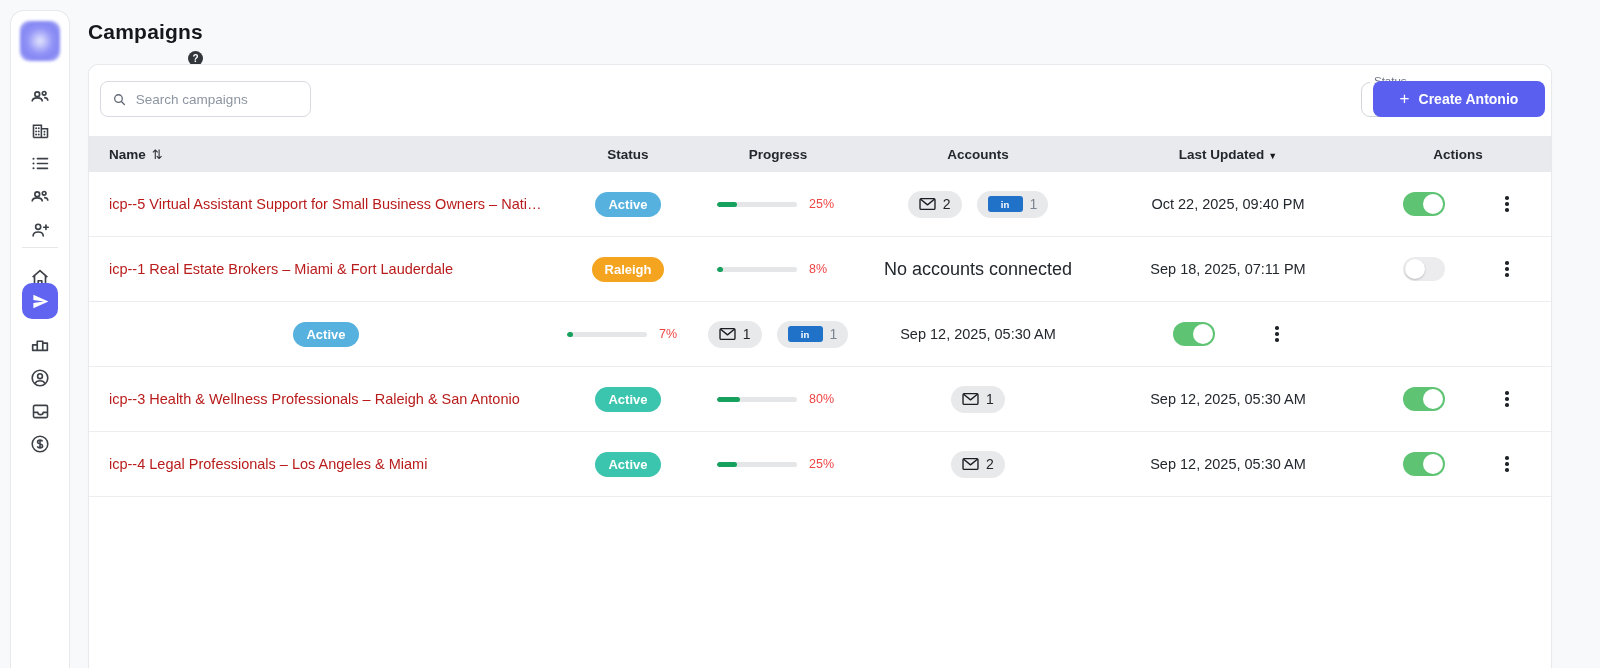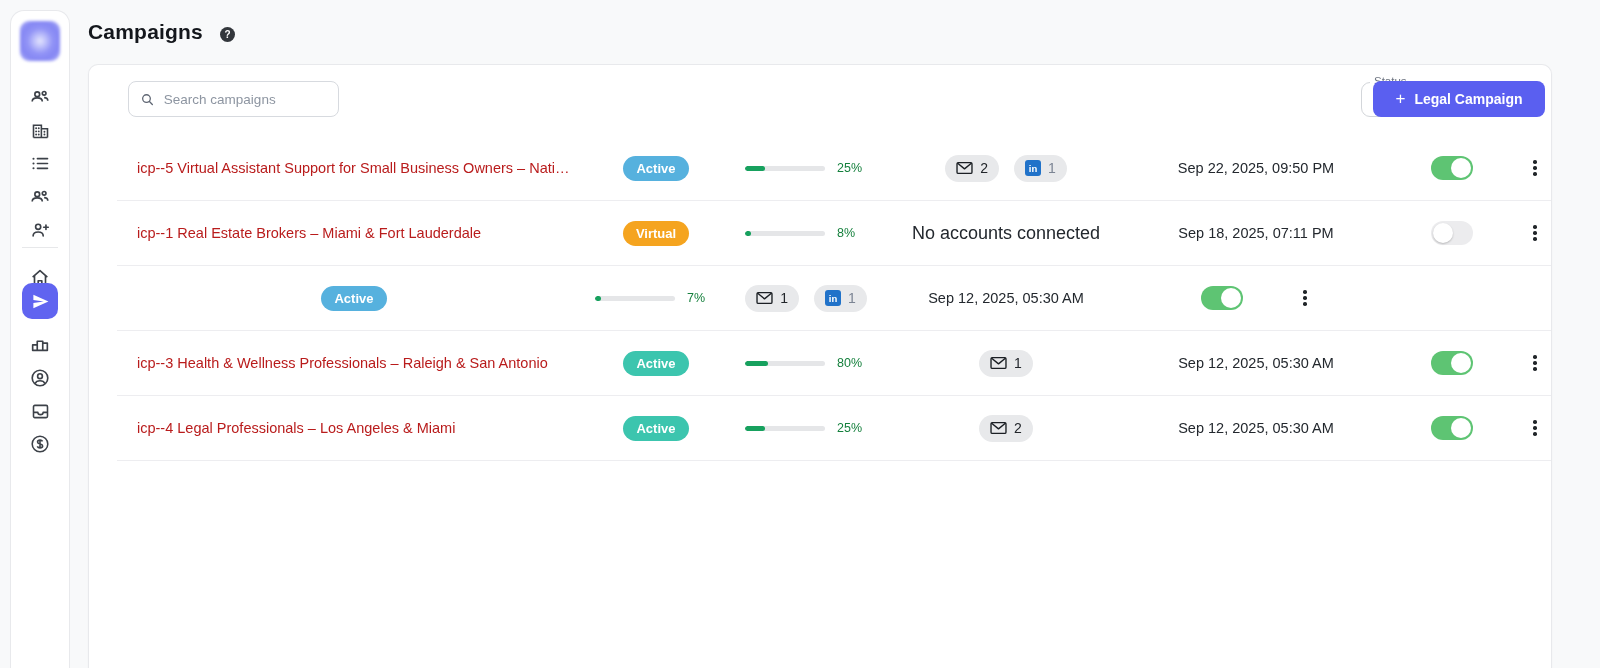--- a/index.html
+++ b/index.html
@@ -28,33 +28,33 @@
     width:24px; height:24px; cursor:pointer;
   }
   .side-divider { position:absolute; left:11px; top:236px; width:36px; height:1px; background:#e7e8ea; }
   .side-active {
     position:absolute; left:11px; top:272px; width:36px; height:36px;
     background:#6064f0; border-radius:10px; color:#fff;
     display:flex; align-items:center; justify-content:center; cursor:pointer;
   }
   
   .page-head {
-    position:absolute; left:88px; top:20px; display:flex; align-items:center; gap:17px;
+    position:absolute; left:88px; top:20px; display:flex; align-items:flex-end; gap:3px;flex-direction:column;
   }
   .page-title { font-size:21px; font-weight:700; color:#14171c; letter-spacing:.2px; }
   .help-badge {
     width:15px; height:15px; border-radius:50%; background:#33373c; color:#fff;
     font-size:10px; font-weight:700; display:flex; align-items:center; justify-content:center;
     margin-top:4px;
   }
   
   .card {
     position:absolute; left:88px; top:64px; width:1464px; height:604px;
     background:#fff; border:1px solid #e8e9ec; border-bottom:none;
-    border-radius:10px 10px 0 0; box-shadow:0 1px 2px rgba(16,24,40,.04);padding-left:28px;
+    border-radius:10px 10px 0 0; box-shadow:0 1px 2px rgba(16,24,40,.04);
   }
   .toolbar { position:relative; height:71px; }
   .search-box {
     position:absolute; left:11px; top:16px; width:211px; height:36px;
     border:1px solid #d7dadf; border-radius:8px; background:#fff;
     display:flex; align-items:center; gap:9px; padding:0 11px;
   }
   .search-box input {
     border:none; outline:none; width:100%; font-size:13.5px; color:#333;
     font-family:"Liberation Sans", sans-serif; background:transparent;
@@ -102,28 +102,28 @@
     text-overflow:ellipsis; display:block;
   }
   .cell-status { text-align:center; }
   .badge {
     display:inline-block; padding:5px 13px; border-radius:999px;
     color:#fff; font-weight:700; font-size:13px;
   }
   .cell-progress { display:flex; align-items:center; justify-content:center; gap:12px; }
   .pbar { width:80px; height:5px; background:#e5e6e8; border-radius:3px; overflow:hidden; }
   .pfill { height:100%; background:#17a15e; border-radius:3px; }
-  .ppct { font-size:12.5px; color:#15803d; width:30px; }
+  .ppct { font-size:12.5px; color:#ef4444; width:30px; }
   .cell-accounts { display:flex; align-items:center; justify-content:center; gap:15px; }
   .pill {
     display:flex; align-items:center; gap:7px; background:#e8e9eb;
     border-radius:999px; height:27px; padding:0 11px; font-size:14px; color:#22262b;
   }
   .li-ic {
-    width:16px; height:16px; background:#2072c9; border-radius:3px; color:#fff;
+    width:35px; height:16px; background:#2072c9; border-radius:3px; color:#fff;
     font-size:9.5px; font-weight:700; display:flex; align-items:center; justify-content:center;
   }
   .pill .count-li { color:#7b8493; }
   .no-accounts { font-size:18px; color:#23282e; }
   .cell-updated { text-align:center; font-size:14.5px; color:#23282e; }
   .cell-actions { display:flex; align-items:center; justify-content:center; gap:56px; }
   .toggle { width:42px; height:24px; border-radius:12px; position:relative; cursor:pointer; }
   .toggle.on { background:#5ec473; }
   .toggle.off { background:#ececee; }
   .knob { position:absolute; top:2px; width:20px; height:20px; border-radius:50%; background:#fff; }
@@ -233,24 +233,37 @@
     </div>
 
     <div class="status-select">
       <span class="status-label">Status</span>
       <div class="status-value">Active</div>
       <span class="select-caret"></span>
     </div>
 
     <button class="create-btn">
       <span class="plus">+</span>
-      <span>Legal Campaign</span>
+      <span>Create Antonio</span>
     </button>
   </div>
 
+  <div class="thead">
+    <div class="th th-name">
+      <span>Name</span>
+      <span class="sort-updown">⇅</span>
+    </div>
+    <div class="th">Status</div>
+    <div class="th">Progress</div>
+    <div class="th">Accounts</div>
+    <div class="th th-updated">
+      <span>Last Updated</span><span class="sort-desc">▼</span>
+    </div>
+    <div class="th">Actions</div>
+  </div>
 
   <div>
   <div class="trow">
     <div class="cell-name">
       <span class="name-text">icp--5 Virtual Assistant Support for Small Business Owners – Nati…</span>
     </div>
     <div class="cell-status">
       <span class="badge" style="background: rgb(86, 177, 222);">Active</span>
     </div>
     <div class="cell-progress">
@@ -265,39 +278,39 @@
               <rect x="1.2" y="1.6" width="17.6" height="12.8" rx="1.5"></rect>
               <path d="M1.6 2.2L10 9l8.4-6.8"></path>
             </svg>
             <span class="count">2</span>
           </span>
           <span class="pill">
             <span class="li-ic">in</span>
             <span class="count-li">1</span>
           </span>
         </div>
-    <div class="cell-updated">Sep 22, 2025, 09:50 PM</div>
+    <div class="cell-updated">Oct 22, 2025, 09:40 PM</div>
     <div class="cell-actions">
       <div class="toggle on">
             <div class="knob"></div>
           </div>
       <div class="kebab">
             <i></i>
             <i></i>
             <i></i>
           </div>
     </div>
   </div>
 
   <div class="trow">
     <div class="cell-name">
       <span class="name-text">icp--1 Real Estate Brokers – Miami &amp; Fort Lauderdale</span>
     </div>
     <div class="cell-status">
-      <span class="badge" style="background: rgb(245, 164, 31);">Virtual</span>
+      <span class="badge" style="background: rgb(245, 164, 31);">Raleigh</span>
     </div>
     <div class="cell-progress">
       <div class="pbar">
             <div class="pfill" style="width: 8%;"></div>
           </div>
       <span class="ppct">8%</span>
     </div>
     <div class="cell-accounts">
           <span class="no-accounts">No accounts connected</span>
         </div>

